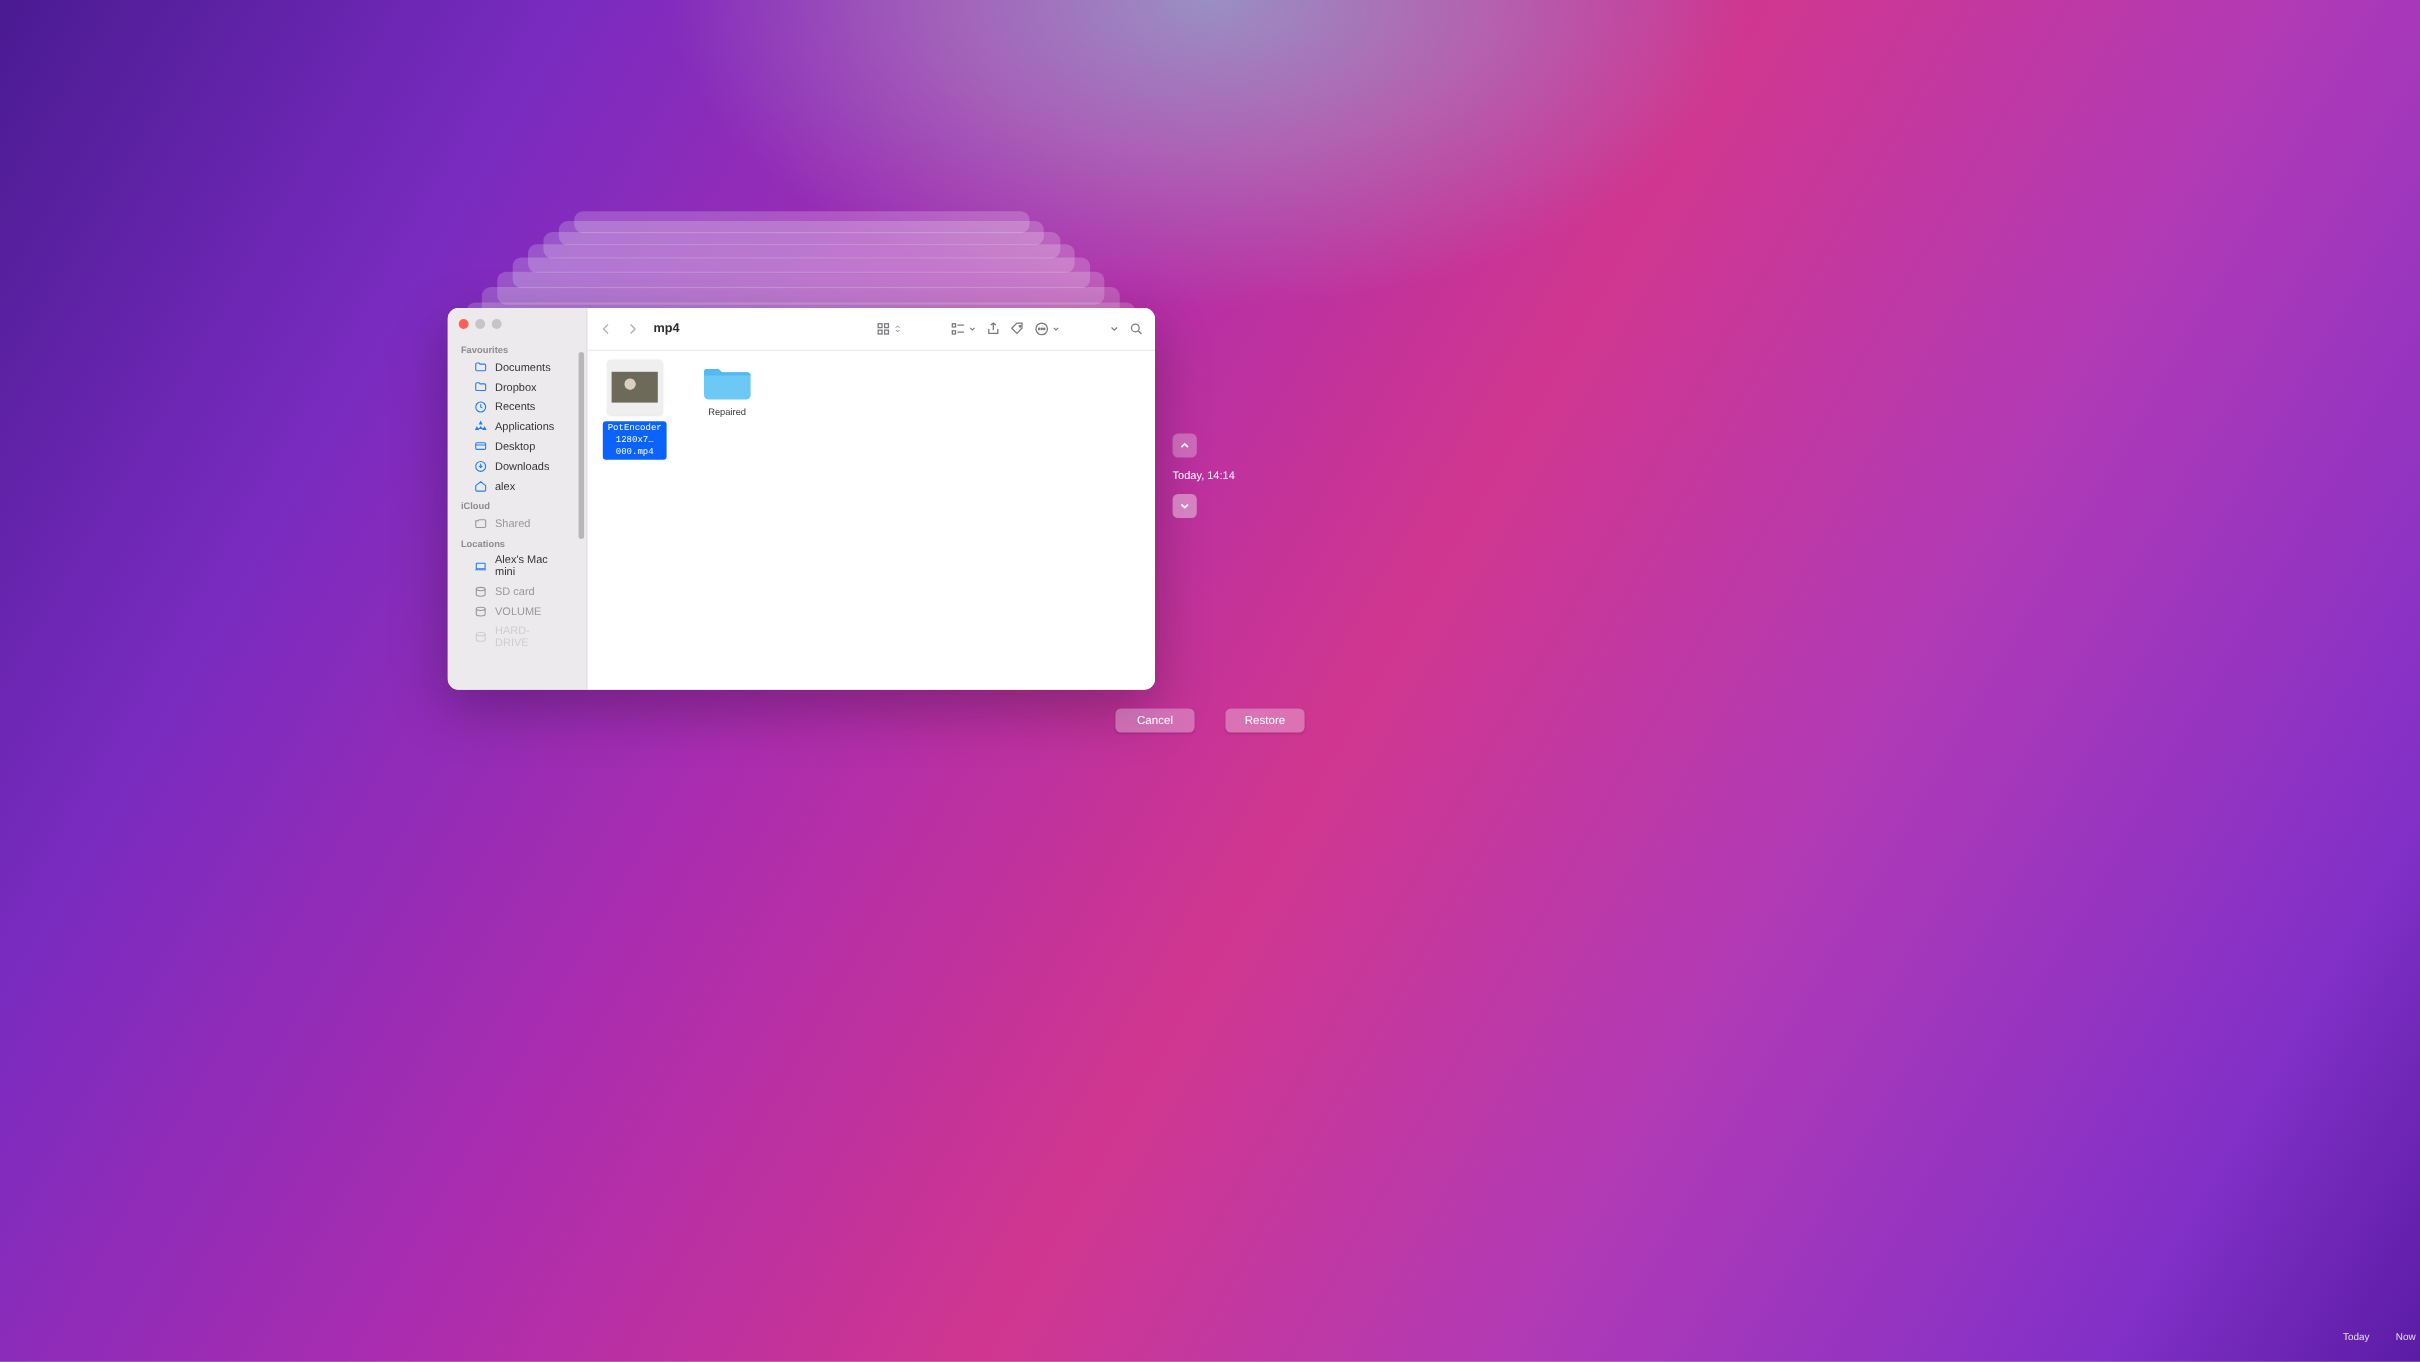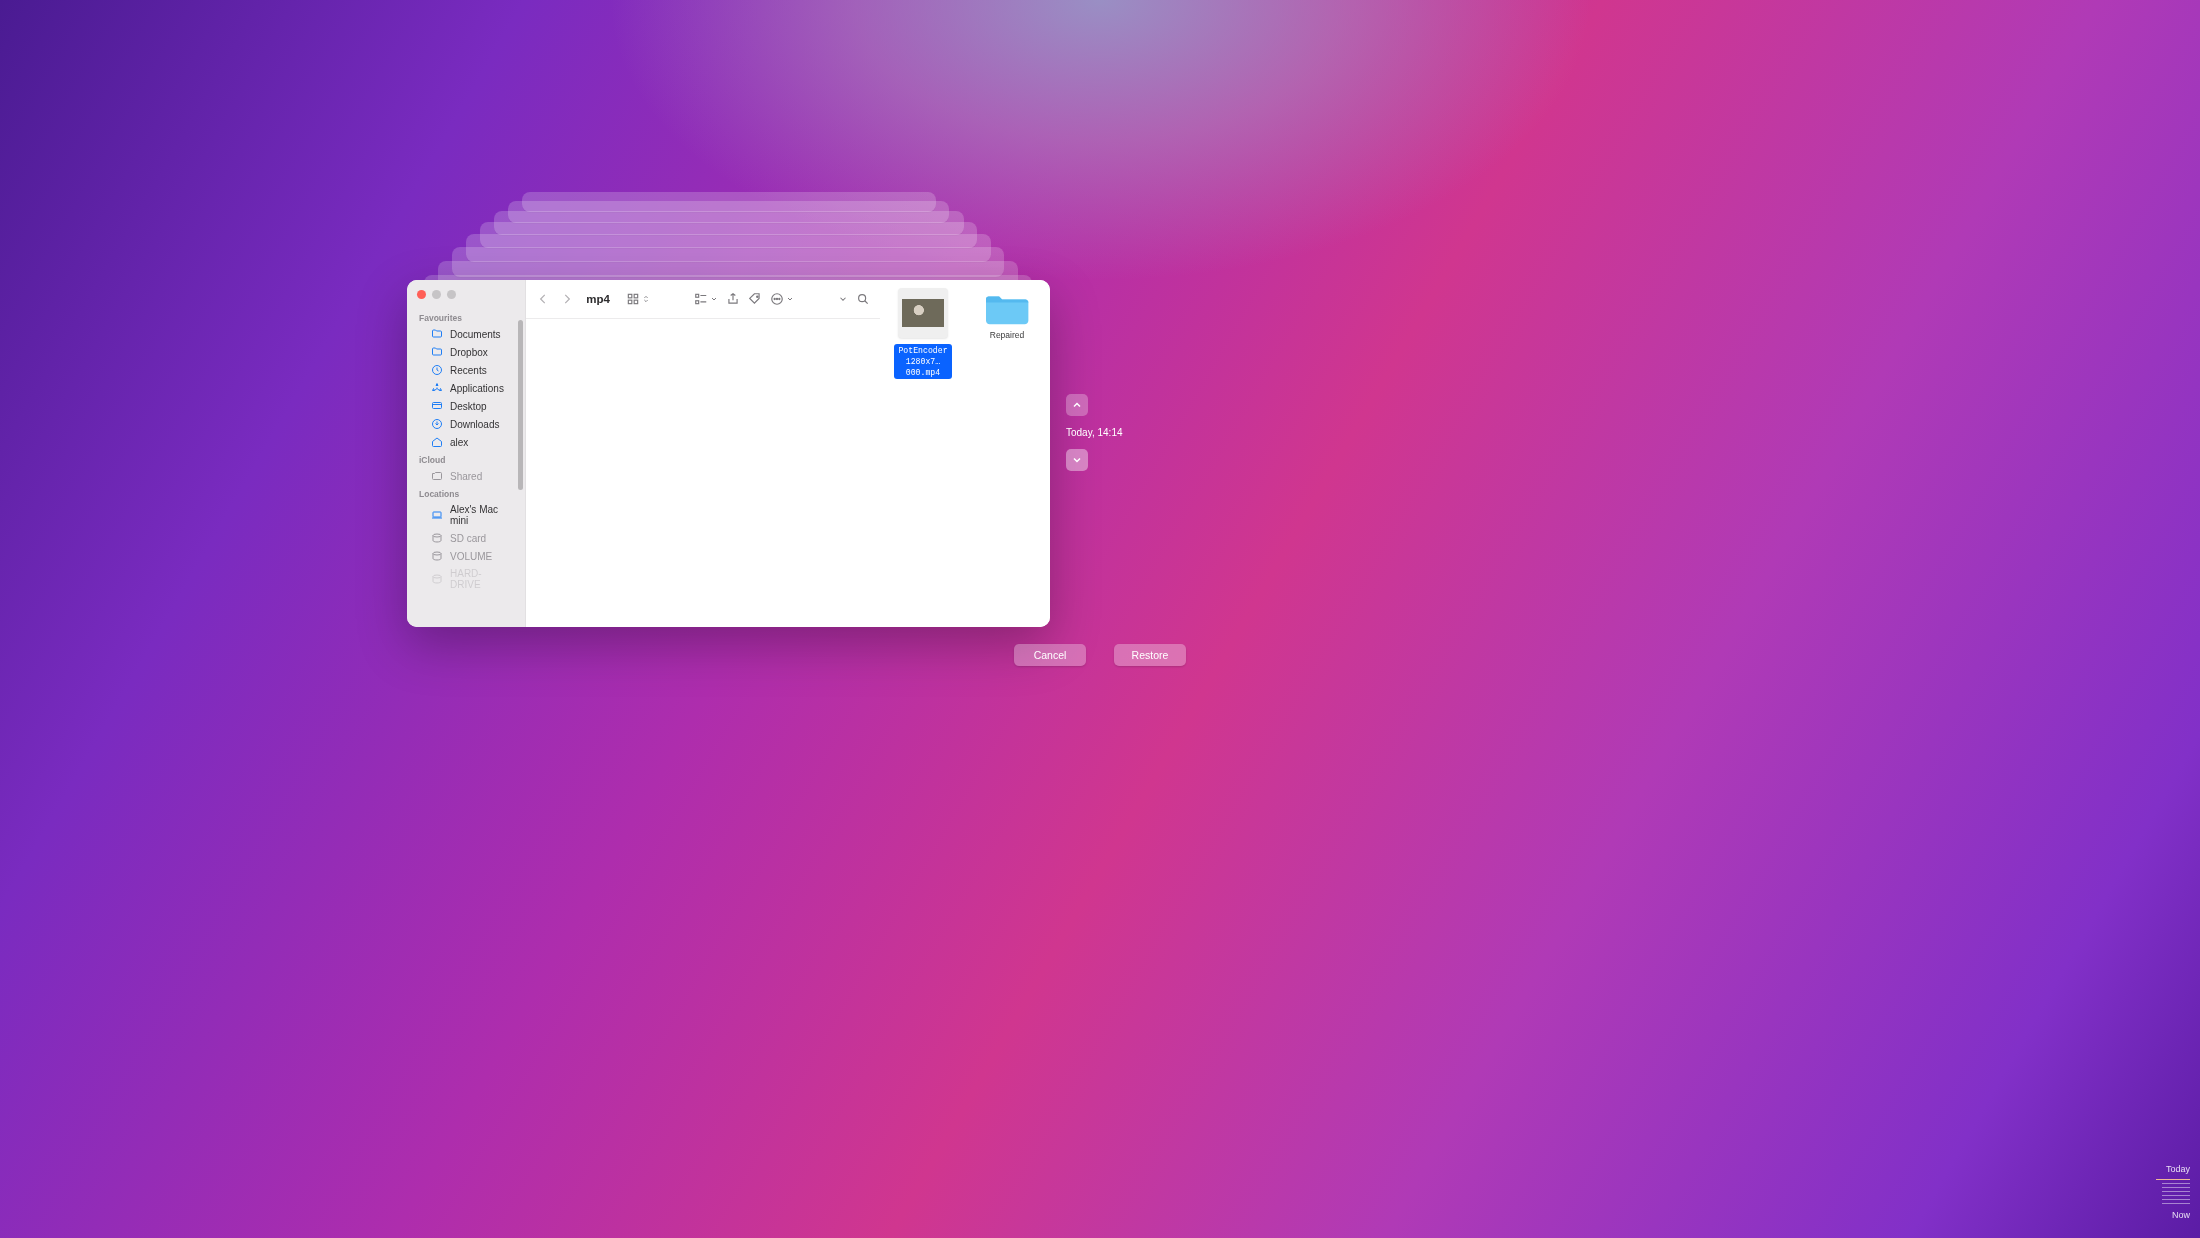--- a/index.html
+++ b/index.html
@@ -66,21 +66,21 @@
     width: 12px; height: 12px; flex: 0 0 12px;
     display: flex; align-items: center; justify-content: center;
     color: #1f7ef5;
   }
   .sb-item.dim .ico { color: #9a979c; }
   .sb-scroll {
     position: absolute; right: 2px; top: 40px; width: 5px; height: 170px;
     background: rgba(0,0,0,.22); border-radius: 3px;
   }
 
-  .content { flex: 1; display: flex; flex-direction: row; background: #fff; }
+  .content { flex: 1; display: flex; flex-direction: column; background: #fff; }
   .toolbar {
     height: 39px; border-bottom: 1px solid #ecebec;
     display: flex; align-items: center; padding: 0 10px; gap: 8px;
   }
   .nav-arrows { display: flex; gap: 10px; color: #b4b2b5; }
   .nav-arrows .arr { cursor: default; }
   .title { font-size: 11.5px; font-weight: 600; color: #2d2c2e; margin-left: 4px; }
   .flexsp { flex: 1; }
   .tb-icon { color: #7b797d; display: flex; align-items: center; gap: 2px; }
 
@@ -118,21 +118,21 @@
   .nav-sq {
     width: 22px; height: 22px; border-radius: 5px;
     background: rgba(255,255,255,.40);
     display: flex; align-items: center; justify-content: center;
     color: #fff; cursor: pointer;
   }
   .nav-sq.dim { background: rgba(255,255,255,.28); }
   .time-lab { font-size: 10px; color: #fff; margin: 1px 0; }
 
   
-  .timeline { position: absolute; right: 10px; bottom: 16px; width: 60px; display: flex; flex-direction: column; align-items: flex-end; gap: 3px; }
+  .timeline { position: absolute; right: 10px; bottom: 16px; width: 60px; display: flex; flex-direction: row; align-items: flex-end; gap: 3px; }
   .tl-lab { font-size: 9px; color: rgba(255,255,255,.85); margin-bottom: 2px; }
   .tl-tick { width: 28px; height: 1px; background: rgba(255,255,255,.45); }
   .tl-tick.bright { width: 34px; background: rgba(255,200,150,.9); }
   .tl-lab.now { margin-top: 3px; text-align: right; }
 
   svg { display: block; }
 </style>
 </head>
 <body>
 

